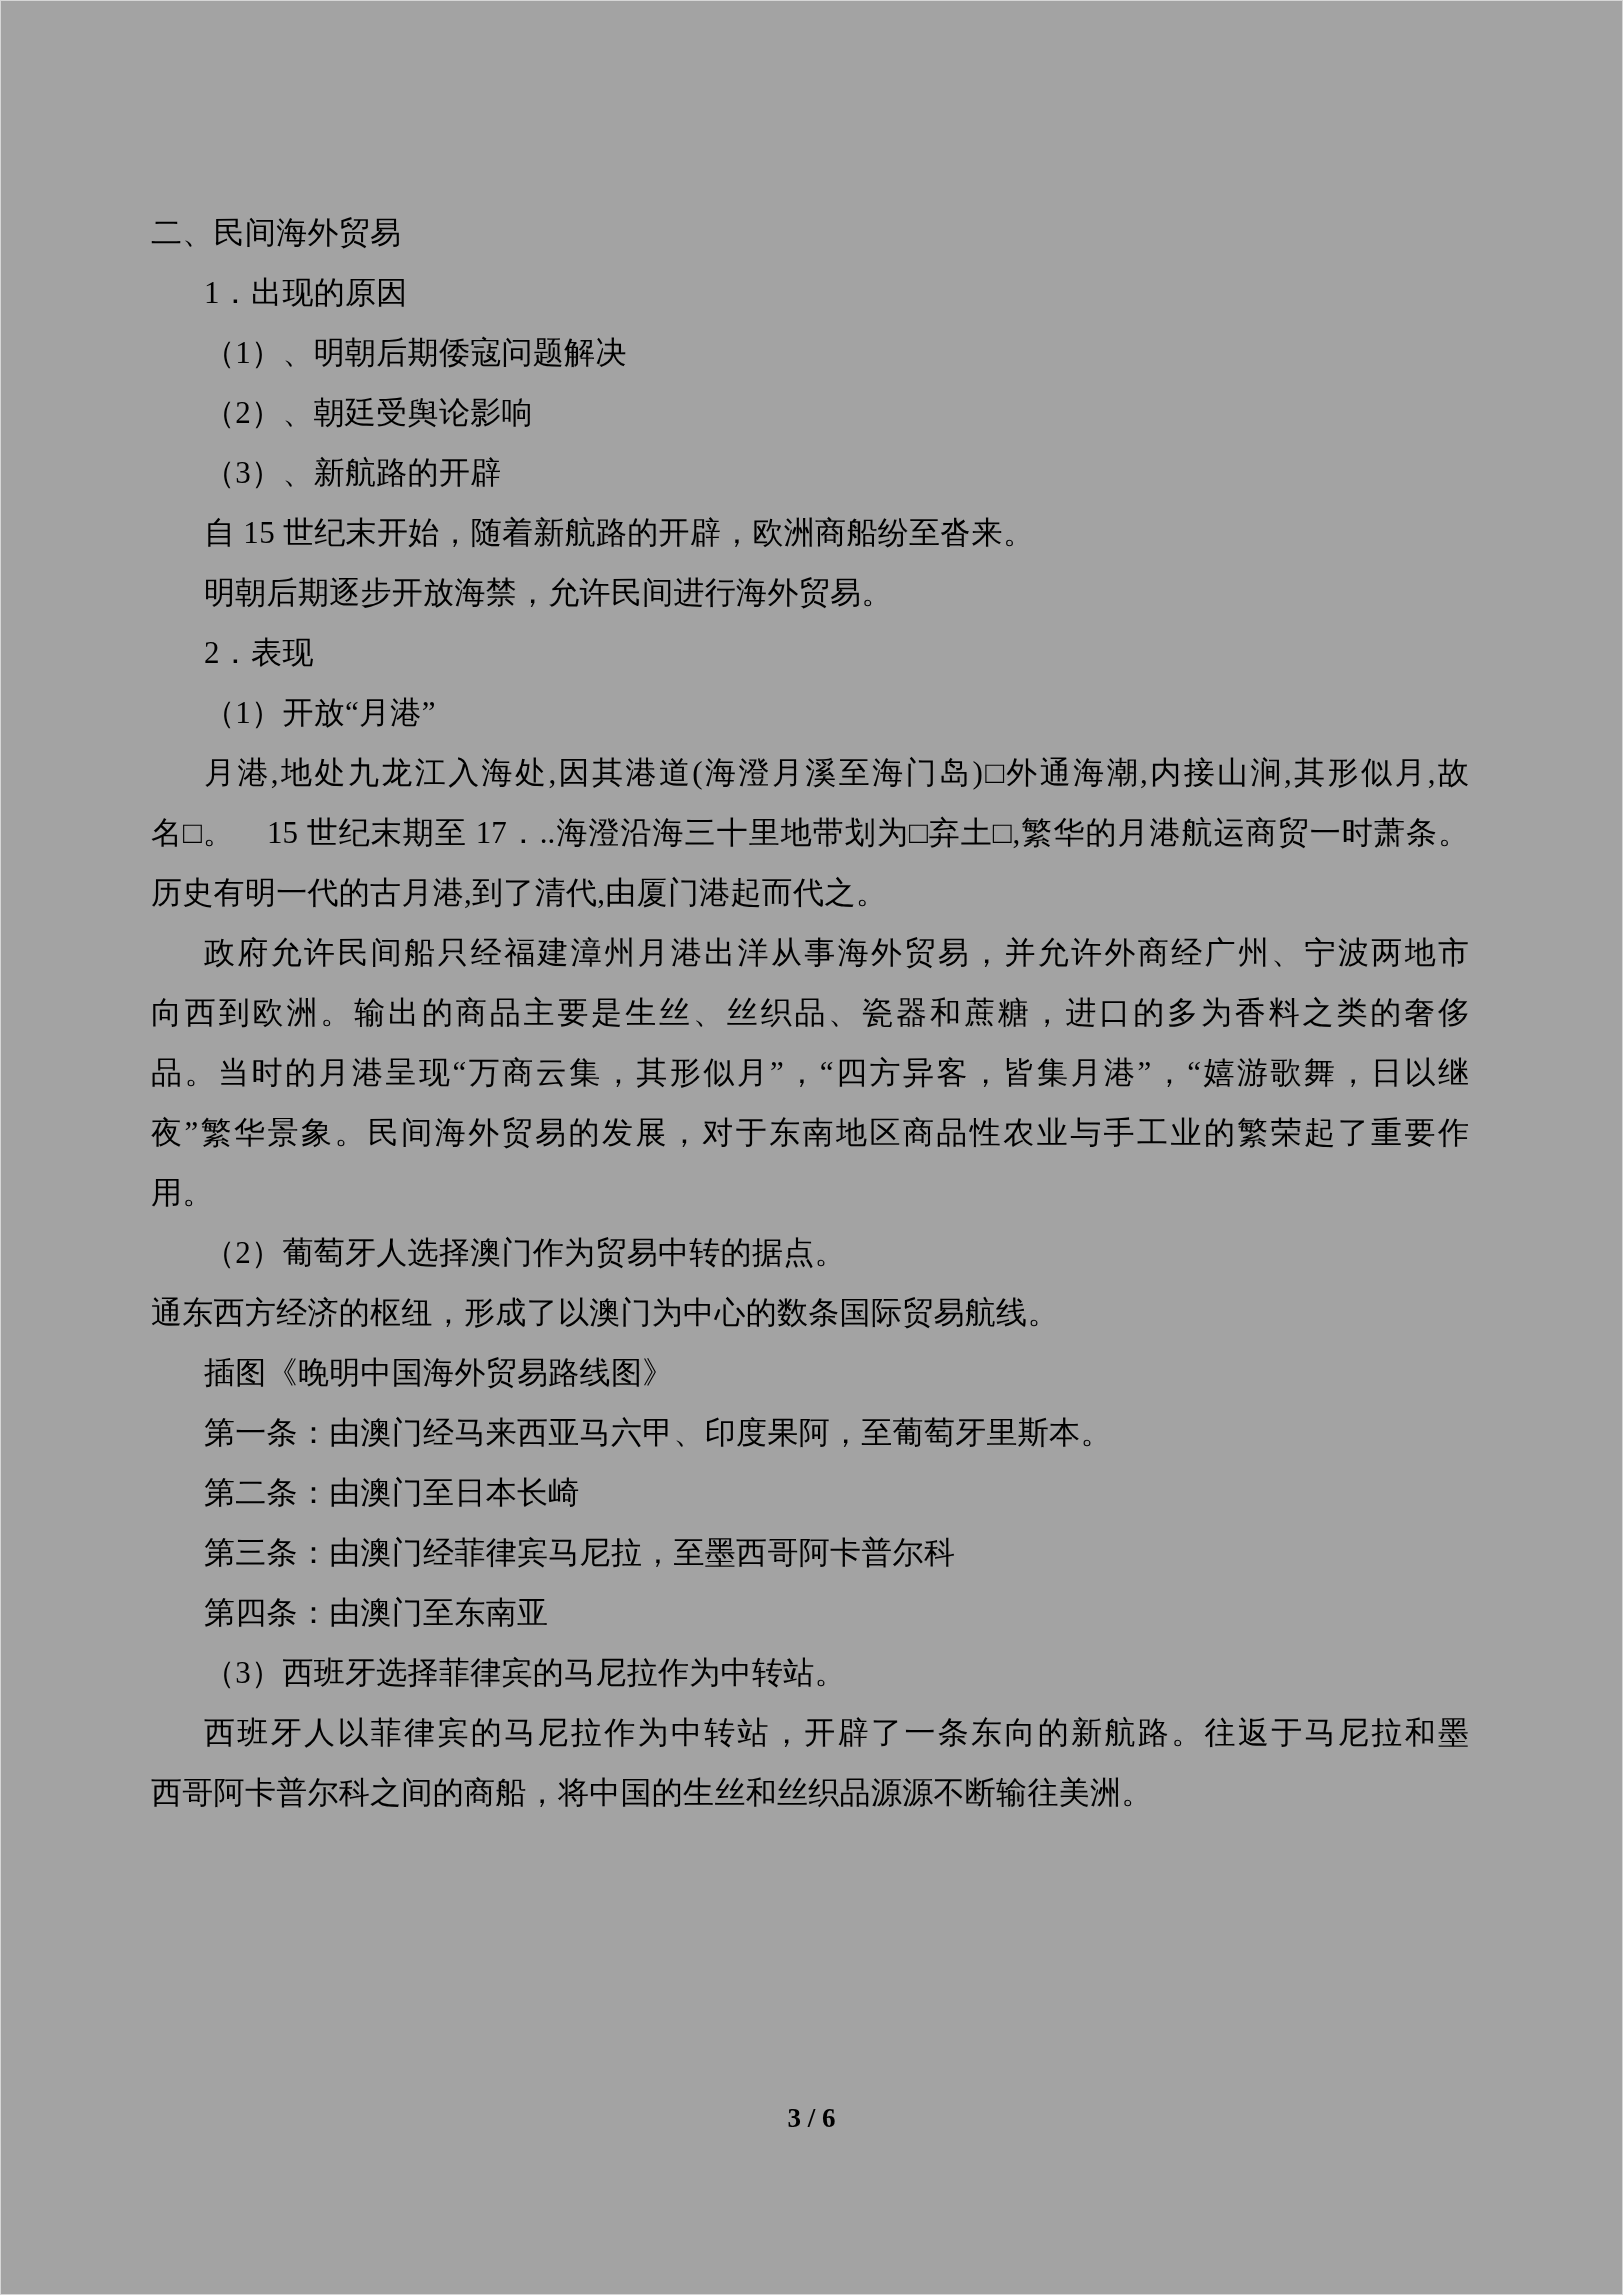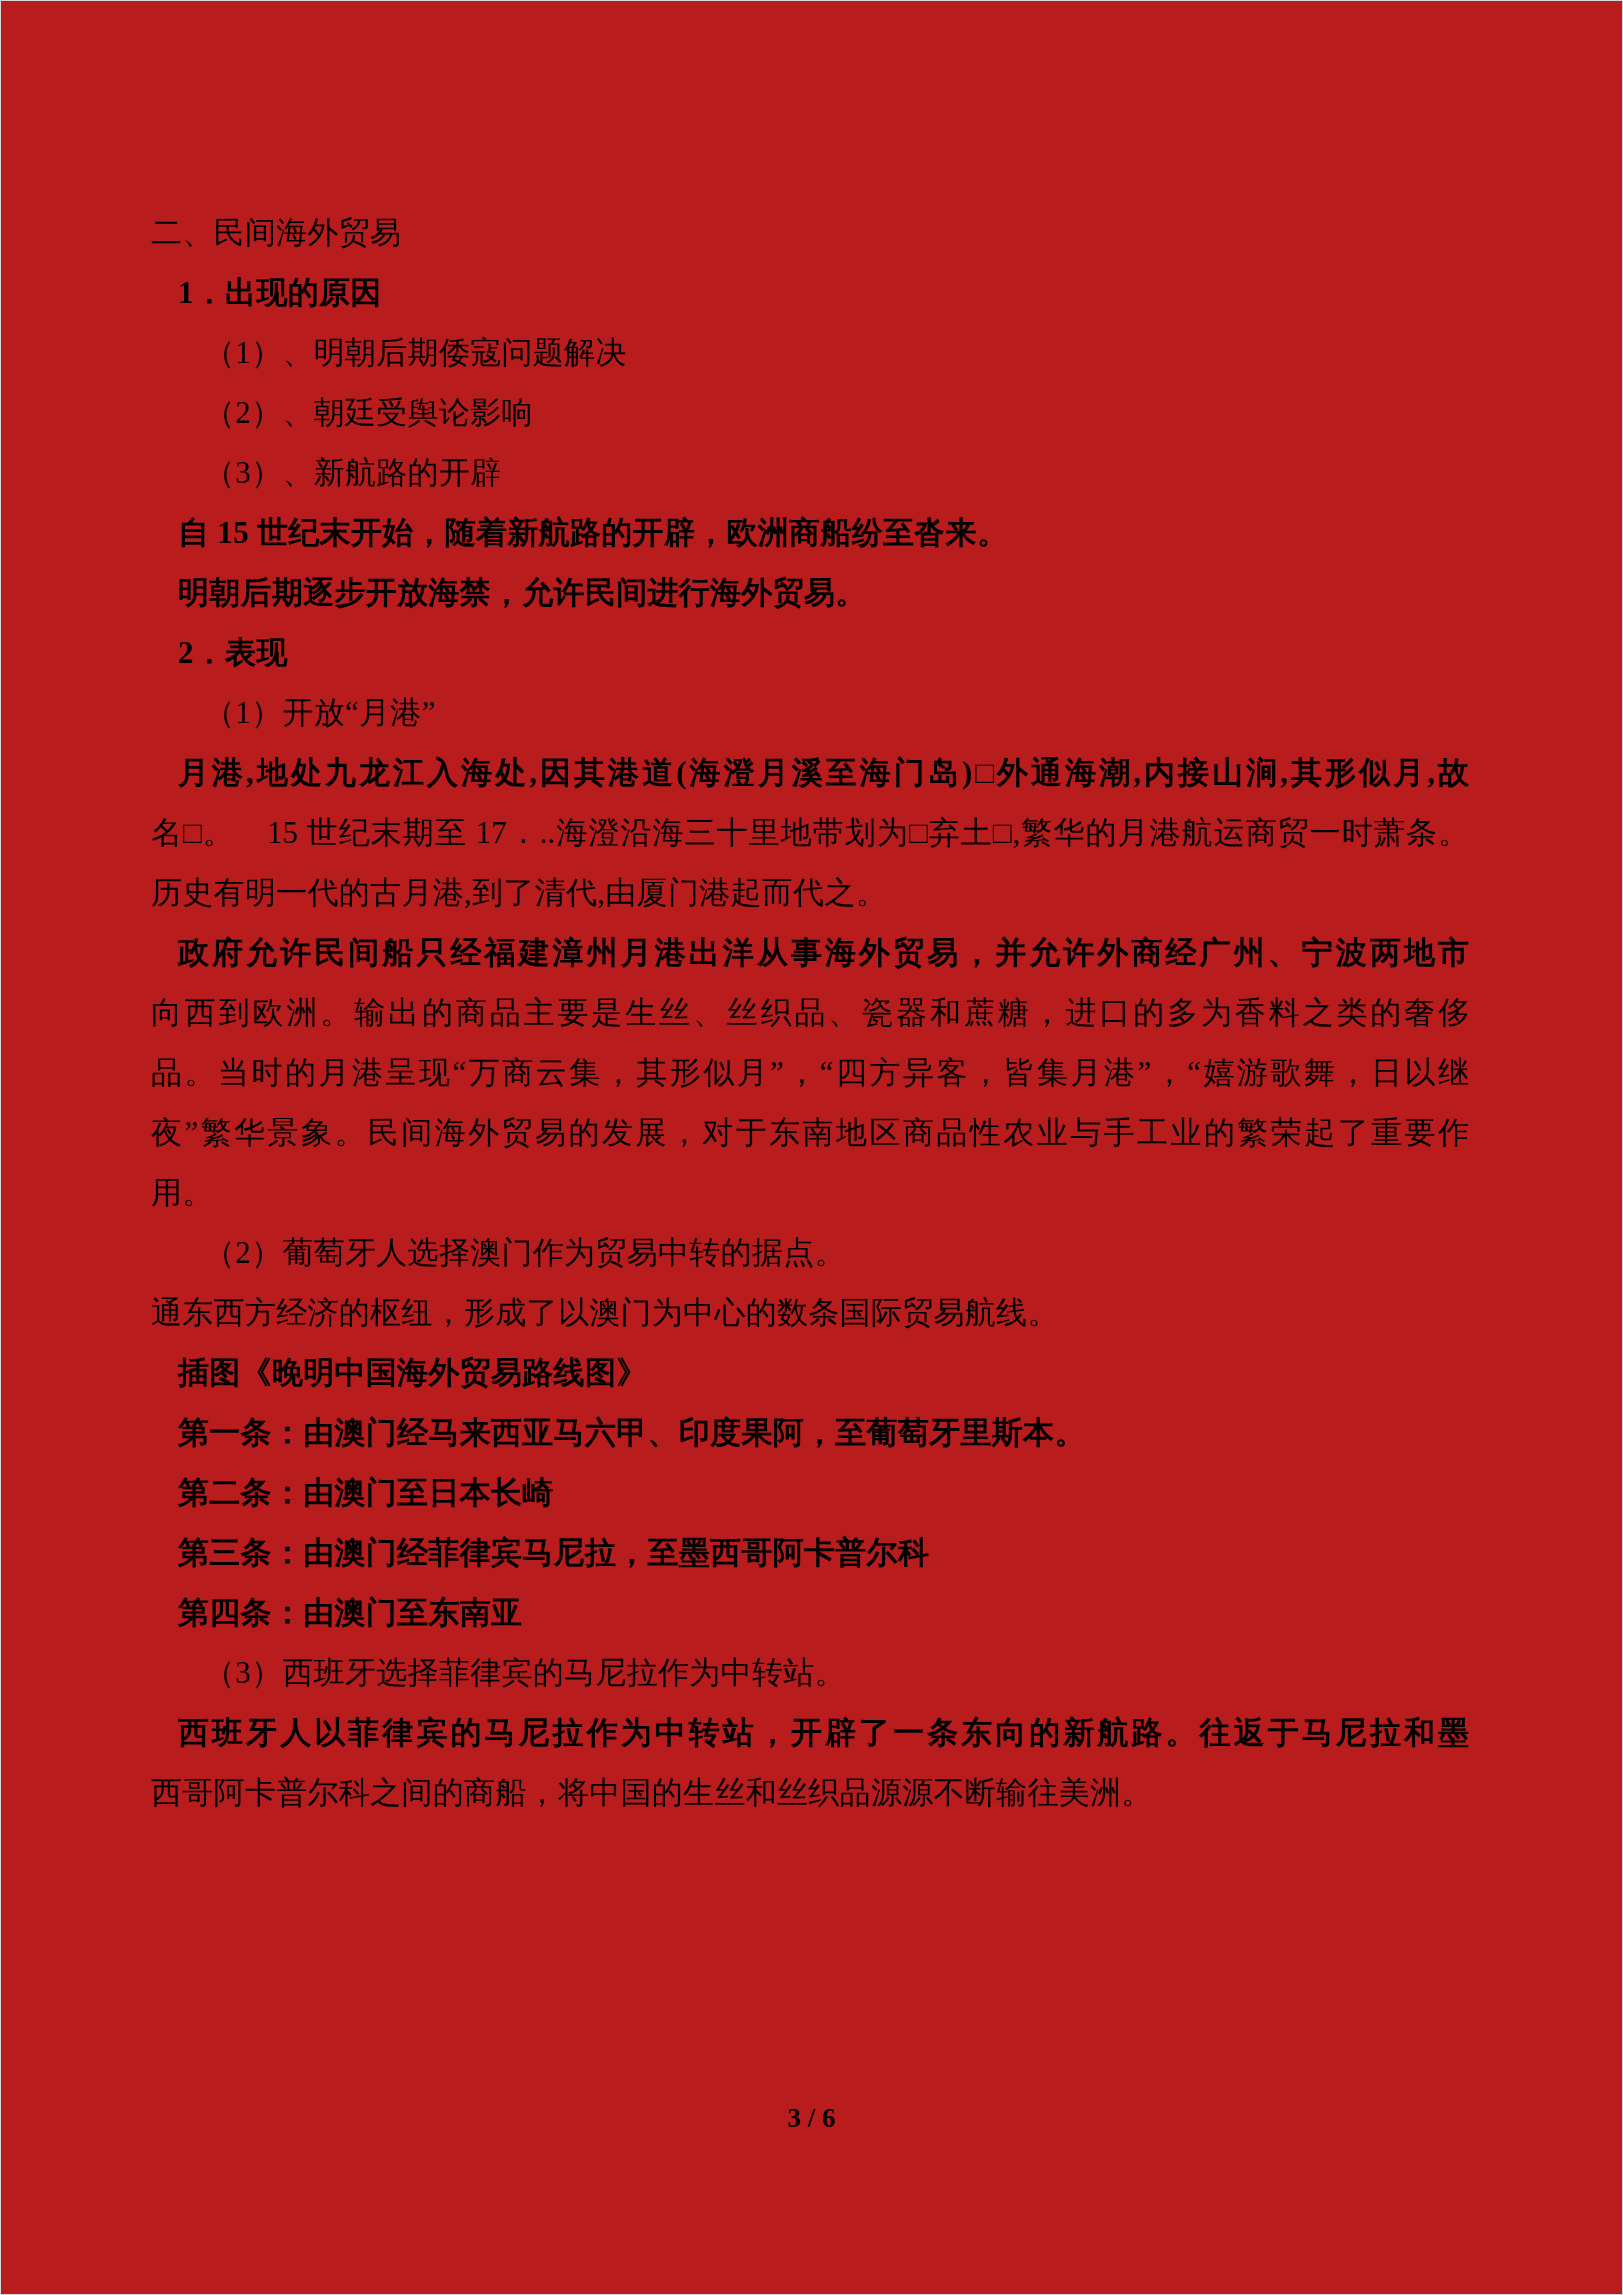--- a/index.html
+++ b/index.html
@@ -1,39 +1,39 @@
 <!DOCTYPE html>
 <html style="font-size:11px"><head>
 <meta charset="utf-8">
 <style>
   html,body{margin:0;padding:0;background:#ffffff;}
   .page{
     position:relative;
     width:1623px;
     height:2295px;
-    background:#b91c1c;
+    background:#a3a3a3;
     box-sizing:border-box;
     border:1.4px solid #d6d6d6;
     font-family:"Liberation Serif","DejaVu Serif",serif;
     color:#000000;
     overflow:hidden;
   }
   .content{
     position:absolute;
     left:150px;
     right:153px;
     top:202px;
   }
   .tline{
     font-size:31px;
     line-height:60px;
     white-space:pre-wrap;
     letter-spacing:0.3px;
   }
-  .tline.para{ margin-left:27px;font-weight:bold; }
+  .tline.para{ margin-left:53px; }
   .tline.head{ margin-left:53px; }
   .tline.none{ margin-left:0; }
   .tline.justify{
     text-align:justify;
     text-align-last:justify;
     text-justify:inter-ideograph;
     letter-spacing:0;
   }
   .footer{
     position:absolute;

